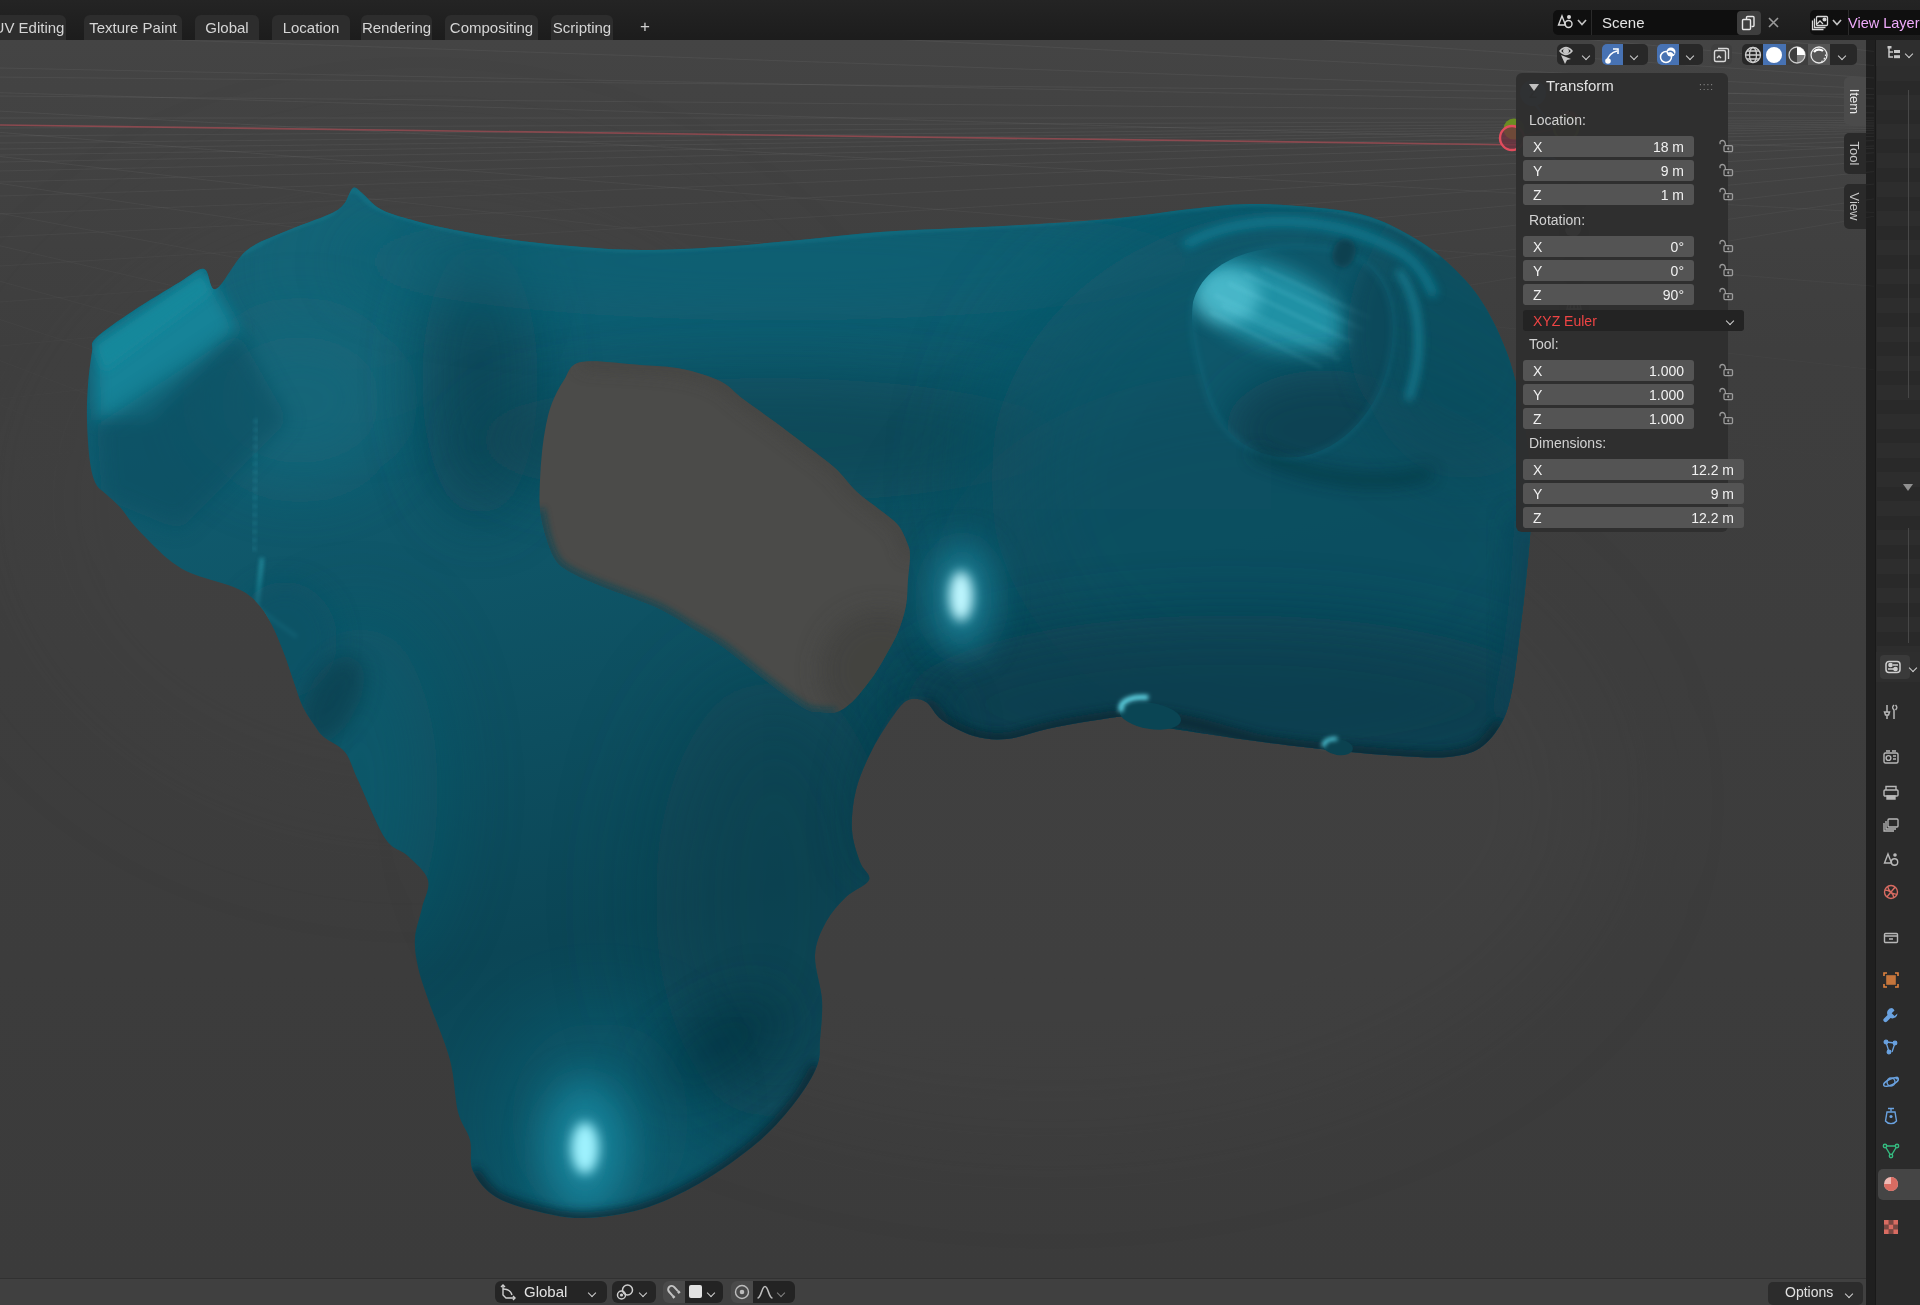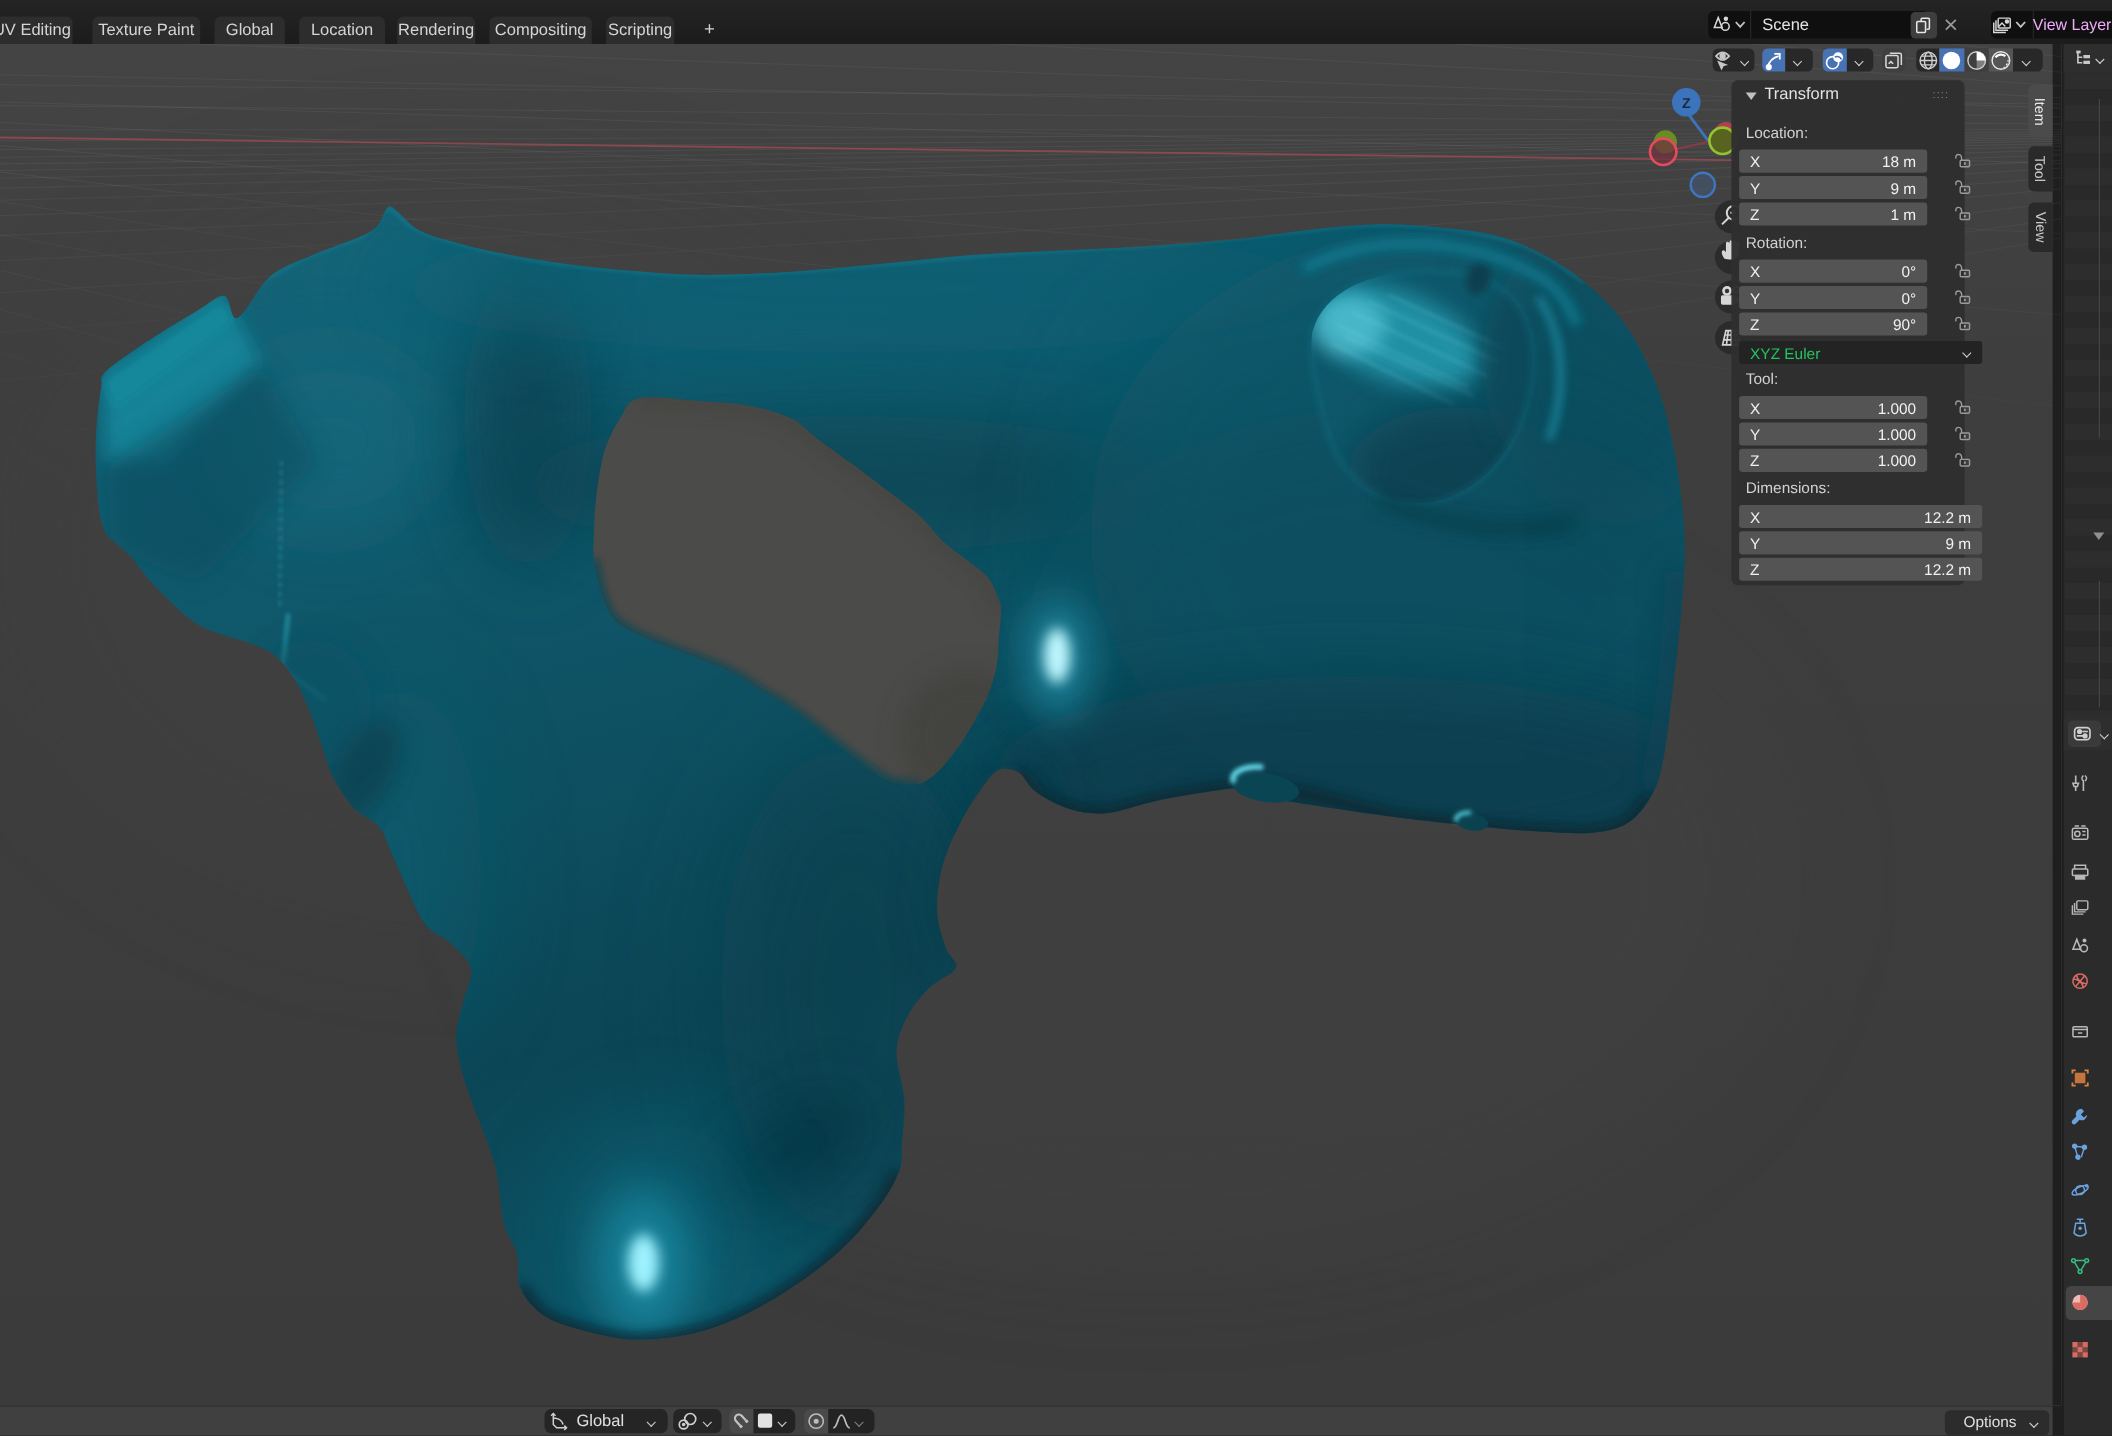--- a/index.html
+++ b/index.html
@@ -6,21 +6,21 @@
  font-family:"Liberation Sans",sans-serif;-webkit-font-smoothing:antialiased}
 .abs{position:absolute}
 .topbar{left:0;top:0;width:1920px;height:40px;background:linear-gradient(#242424,#1c1c1c)}
 .wtab{position:absolute;top:15px;height:25px;background:#2d2d2d;border-radius:6px 6px 0 0;
  color:#d5d5d5;font-size:15px;line-height:25px;text-align:center}
 .vp{left:0;top:40px;width:1874px;height:1238px;background:#3d3d3d;overflow:hidden}
 .vbar{left:0;top:1278px;width:1866px;height:27px;background:#404040;border-top:1px solid #313131}
 .rcol{left:1875px;top:40px;width:45px;height:1265px;background:#2b2b2b;border-left:1px solid #191919}
 .chev{display:inline-block;width:9px;height:9px;position:relative}
 .chev:before{content:"";position:absolute;left:0;top:2px;width:5px;height:5px;border-right:1.6px solid #cfcfcf;border-bottom:1.6px solid #cfcfcf;transform:rotate(45deg)}
-.panel{position:absolute;left:1574px;top:73px;width:212px;height:459px;background:rgba(46,46,46,0.97);border-radius:6px;color:#d6d6d6;font-size:14px}
+.panel{position:absolute;left:1516px;top:73px;width:212px;height:459px;background:rgba(46,46,46,0.97);border-radius:6px;color:#d6d6d6;font-size:14px}
 .plabel{position:absolute;left:13px;color:#d2d2d2}
 .pfield{position:absolute;left:7px;width:171px;height:21px;background:#545454;border-radius:3px;color:#f1f1f1}
 .pfield .ax{position:absolute;left:10px;top:2.5px}
 .pfield .val{position:absolute;right:10px;top:2.5px}
 .pwide{width:221px}
 .lock{position:absolute;left:202px;width:16px;height:16px}
 .rtab{position:absolute;left:1844px;width:22px;background:#2a2a2a;color:#c9c9c9;font-size:13px;
  border-radius:5px 0 0 5px;display:flex;align-items:center;justify-content:center}
 .rtab span{display:block;transform:rotate(90deg);white-space:nowrap}
 .vbtn{position:absolute;height:21px;background:#282828;border-radius:5px}
@@ -538,21 +538,21 @@
     </svg>
     <svg class="lock" style="top:337px" viewBox="0 0 16 16">
       <g stroke="#9b9b9b" stroke-width="1.3" fill="none">
 <rect x="6" y="7.6" width="8.5" height="6" rx="1"></rect>
         <path d="M 7.4,7.4 C 7.4,4.4 6.7,2.5 4.5,2.5 C 2.6,2.5 1.6,4 2.1,5.7" stroke-linecap="round"></path>
         <rect x="9.3" y="9.3" width="1.8" height="2.6" rx="0.9" fill="#9b9b9b" stroke="none"></rect>
       </g>
     </svg>
 <div class="plabel" style="top:139px">Rotation:</div>
 <div class="pfield pwide" style="top:237px;background:#232323">
-      <span class="ax" style="color:#22c55e">XYZ Euler</span>
+      <span class="ax" style="color:#ef4444">XYZ Euler</span>
  <span class="chev" style="position:absolute;right:8px;top:6px"></span>
     </div>
 <div class="plabel" style="top:263px">Tool:</div>
 <div class="plabel" style="top:362px">Dimensions:</div>
 </div>
 <div class="rtab" style="top:77px;height:48px;background:#4b4b4b;color:#e8e8e8">
     <span>Item</span>
   </div>
 <div class="rtab" style="top:133px;height:41px">
     <span>Tool</span>

